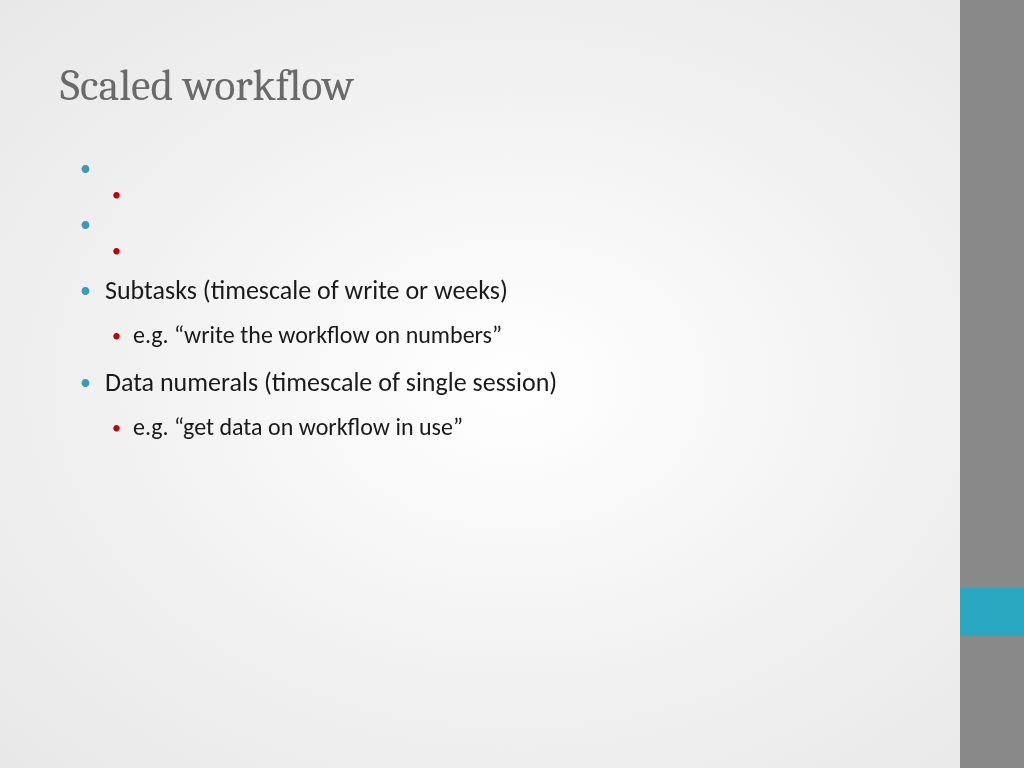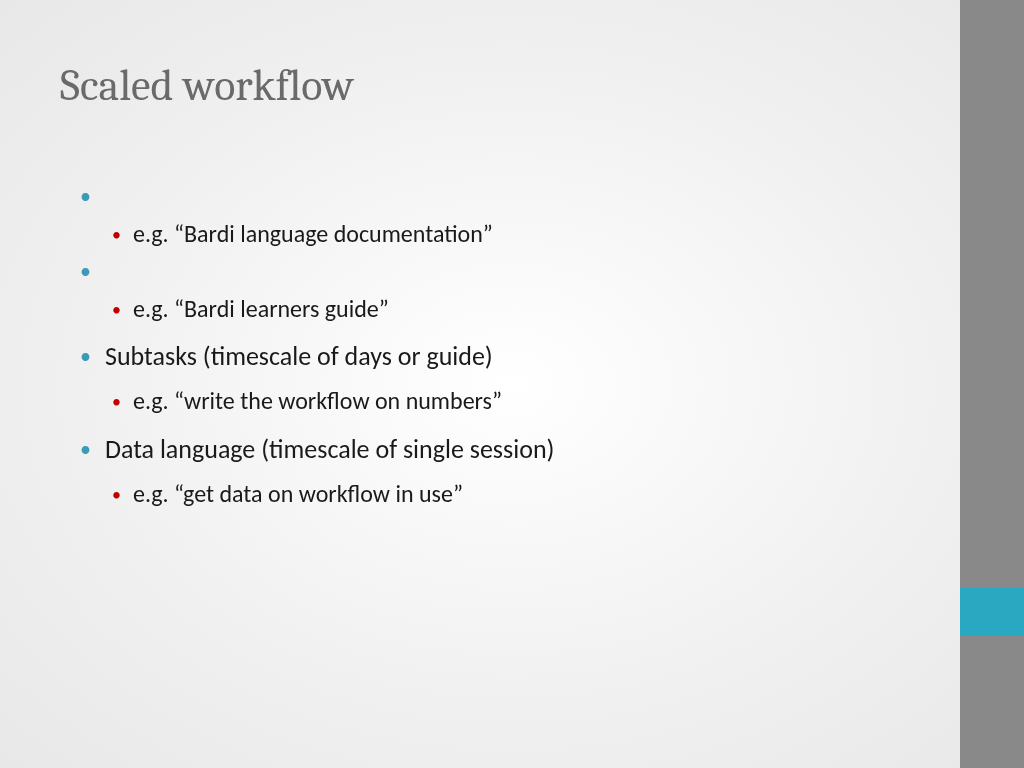--- a/index.html
+++ b/index.html
@@ -35,21 +35,21 @@
       top: 588px;
       width: 64px;
       height: 48px;
       background: #2aa8c1;
     }
     .title {
       font-family: Cambria, Georgia, serif;
       font-size: 44px;
       font-weight: 400;
       color: #6a6a6a;
-      margin-bottom: 76px;
+      margin-bottom: 48px;
     }
     .content {
       padding-left: 20px;
     }
     .bullet-item {
       display: flex;
       align-items: baseline;
       margin-bottom: 6px;
     }
     .bullet-main {
@@ -86,43 +86,41 @@
 
 <div class="slide">
   <h1 class="title">Scaled workflow</h1>
   <div class="content">
 
     <div class="bullet-item bullet-main">
       <span class="bullet-marker-main">•</span>
     </div>
     <div class="bullet-item bullet-sub">
       <span class="bullet-marker-sub">•</span>
-      <span>e.g. “Bardi language documentation”</span>
     </div>
 
     <div class="bullet-item bullet-main">
       <span class="bullet-marker-main">•</span>
     </div>
     <div class="bullet-item bullet-sub">
       <span class="bullet-marker-sub">•</span>
-      <span>e.g. “Bardi learners guide”</span>
     </div>
 
     <div class="bullet-item bullet-main">
       <span class="bullet-marker-main">•</span>
-      <span>Subtasks (timescale of days or guide)</span>
+      <span>Subtasks (timescale of write or weeks)</span>
     </div>
     <div class="bullet-item bullet-sub">
       <span class="bullet-marker-sub">•</span>
       <span>e.g. “write the workflow on numbers”</span>
     </div>
 
     <div class="bullet-item bullet-main">
       <span class="bullet-marker-main">•</span>
-      <span>Data language (timescale of single session)</span>
+      <span>Data numerals (timescale of single session)</span>
     </div>
     <div class="bullet-item bullet-sub">
       <span class="bullet-marker-sub">•</span>
       <span>e.g. “get data on workflow in use”</span>
     </div>
 
   </div>
 </div>
 
 <div class="sidebar-gray"></div>

